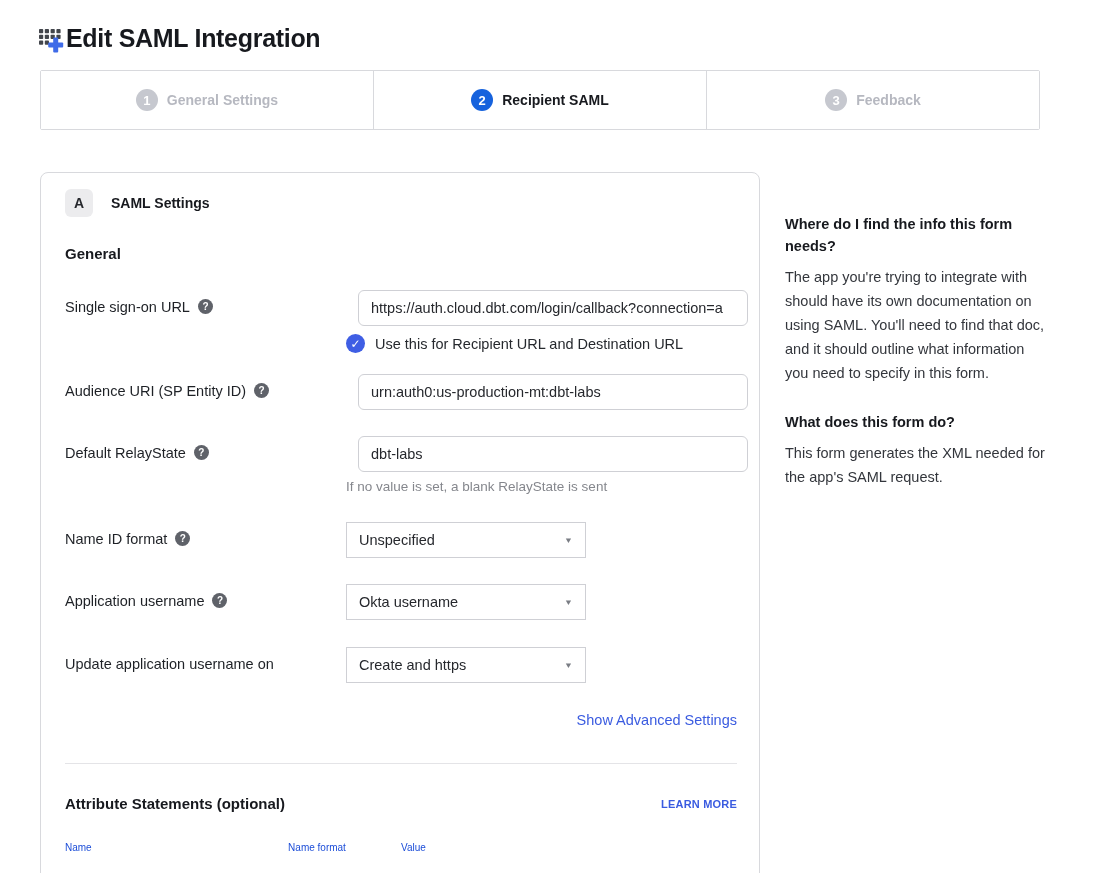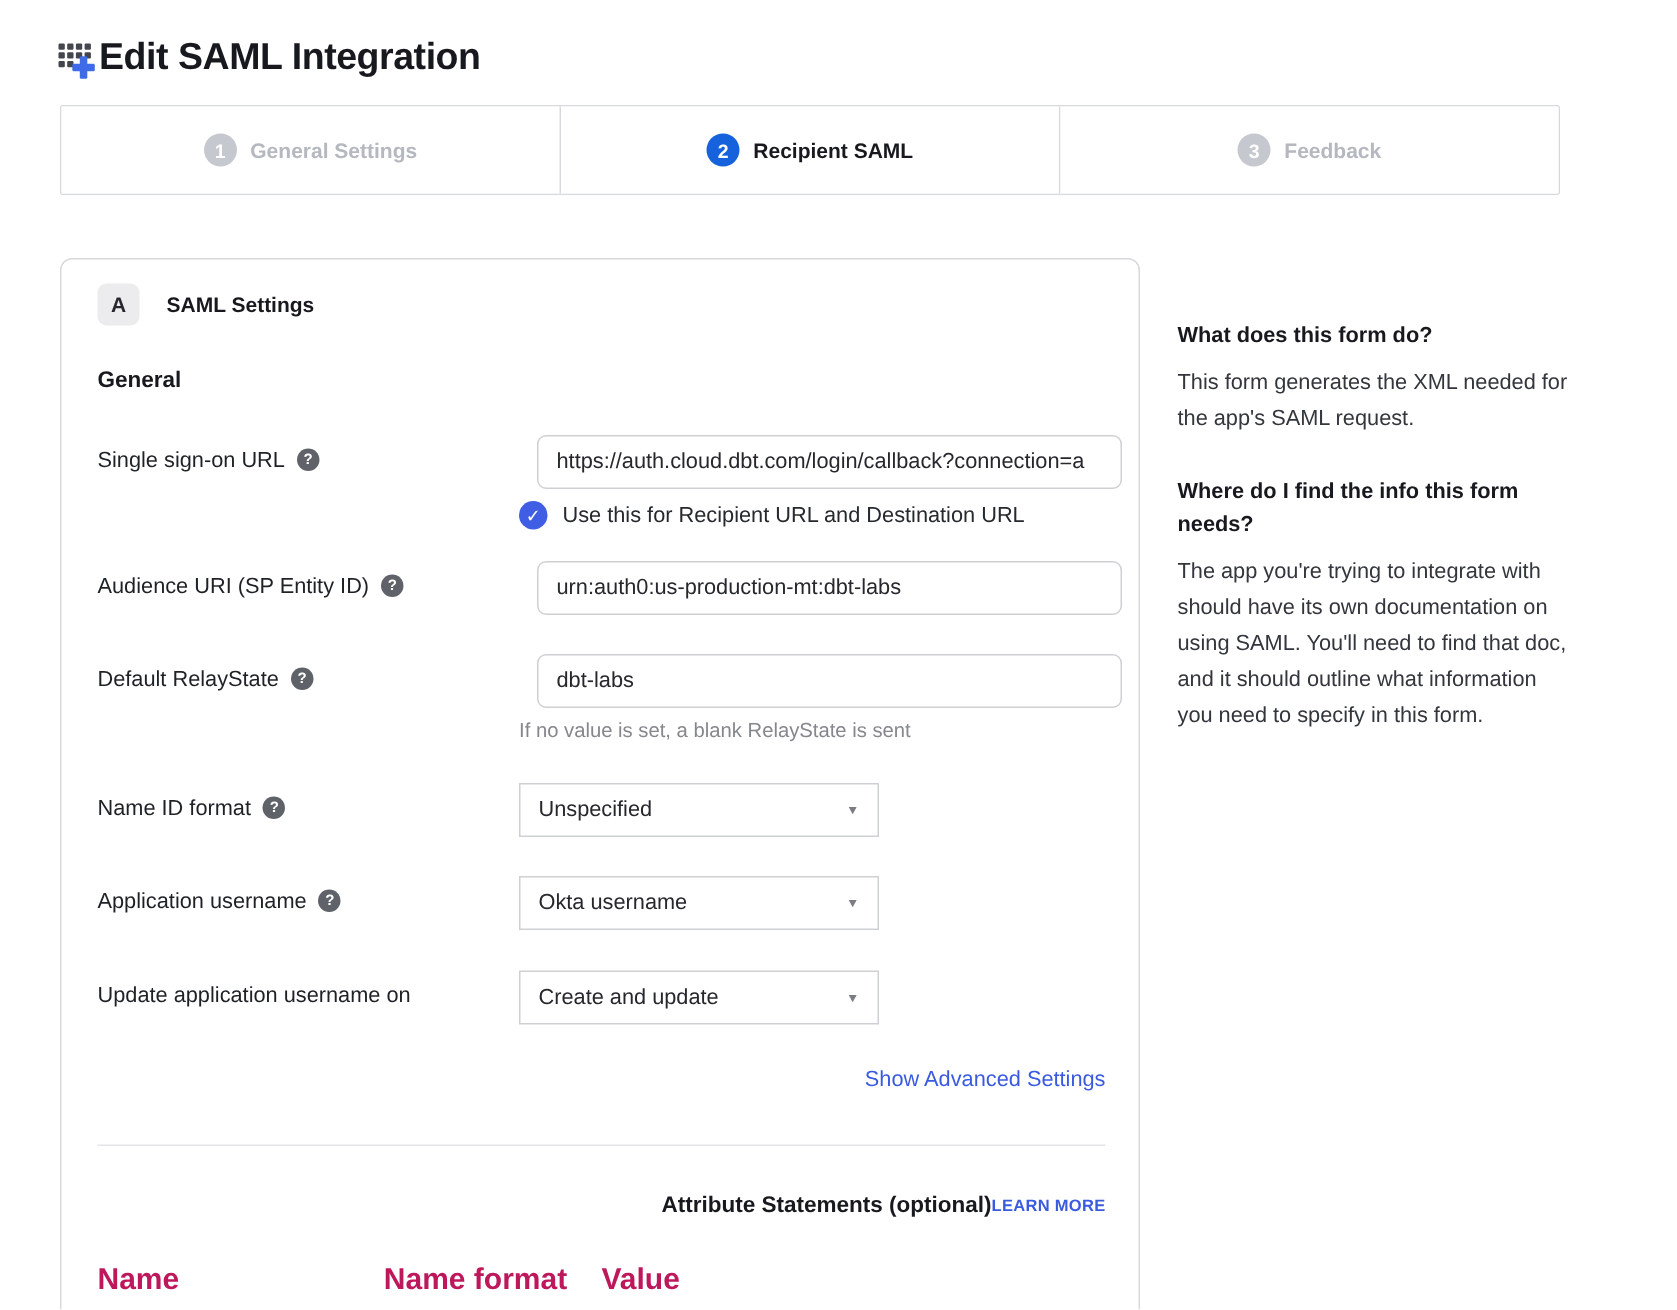--- a/index.html
+++ b/index.html
@@ -56,26 +56,26 @@
               cursor:pointer; flex:0 0 auto; }
   .checkbox-label { font-size:14.5px; color:#26292e; }
 
   .helper-text { margin-top:7px; font-size:13.5px; color:#85878d; }
 
   .advanced-row { margin-top:28px; text-align:right; width:672px; }
   .link { color:#3a5be0; font-size:14.5px; text-decoration:none; cursor:pointer; }
 
   .divider { margin-top:34px; width:672px; height:1px; background:#e4e4e7; }
 
-  .attr-head-row { margin-top:31px; display:flex; align-items:center; justify-content:flex-end; width:672px; }
+  .attr-head-row { margin-top:31px; display:flex; align-items:center; justify-content:space-between; width:672px; }
   .attr-heading { font-size:15px; font-weight:700; color:#17191e; }
   .learn-more { color:#3a5be0; font-size:11px; font-weight:700; letter-spacing:0.2px; text-decoration:none; cursor:pointer; }
 
   .attr-table-header { margin-top:30px; display:flex; width:672px; }
-  .attr-col { font-size:20px; font-weight:700; color:#be185d; }
+  .attr-col { font-size:10px; font-weight:400; color:#1d4ed8; }
   .attr-col.c0 { width:168px; }
   .attr-col.c1 { width:168px;text-align:center; }
   .attr-col.c2 { flex:1; }
 
   
   .help-sidebar { position:absolute; left:785px; top:213px; width:260px; }
   .help-section { margin-bottom:26px; }
   .help-heading { font-size:14.5px; font-weight:700; color:#17191e; line-height:22px; margin-bottom:8px; }
   .help-body { font-size:14.5px; color:#33363c; line-height:24px; }
 </style>
@@ -192,21 +192,21 @@
         </div>
       </div>
     </div>
 
     <div class="form-row" style="margin-top:27px;">
       <div class="label-col">
         <span class="field-label">Update application username on</span>
       </div>
       <div class="control-col">
         <div class="select">
-          <span>Create and update</span>
+          <span>Create and https</span>
           <span class="select-arrow">▼</span>
         </div>
       </div>
     </div>
 
     <div class="advanced-row">
       <a class="link">Show Advanced Settings</a>
     </div>
 
     <div class="divider"></div>
@@ -219,22 +219,22 @@
     <div class="attr-table-header">
       <span class="attr-col c0">Name</span>
       <span class="attr-col c1">Name format</span>
       <span class="attr-col c2">Value</span>
     </div>
 
   </div>
 
   <div class="help-sidebar">
     <div class="help-section">
+      <div class="help-heading">Where do I find the info this form needs?</div>
+      <div class="help-body">The app you're trying to integrate with should have its own documentation on using SAML. You'll need to find that doc, and it should outline what information you need to specify in this form.</div>
+    </div>
+    <div class="help-section">
       <div class="help-heading">What does this form do?</div>
       <div class="help-body">This form generates the XML needed for the app's SAML request.</div>
     </div>
-    <div class="help-section">
-      <div class="help-heading">Where do I find the info this form needs?</div>
-      <div class="help-body">The app you're trying to integrate with should have its own documentation on using SAML. You'll need to find that doc, and it should outline what information you need to specify in this form.</div>
-    </div>
   </div>
 
 </div>
 
 </body></html>

